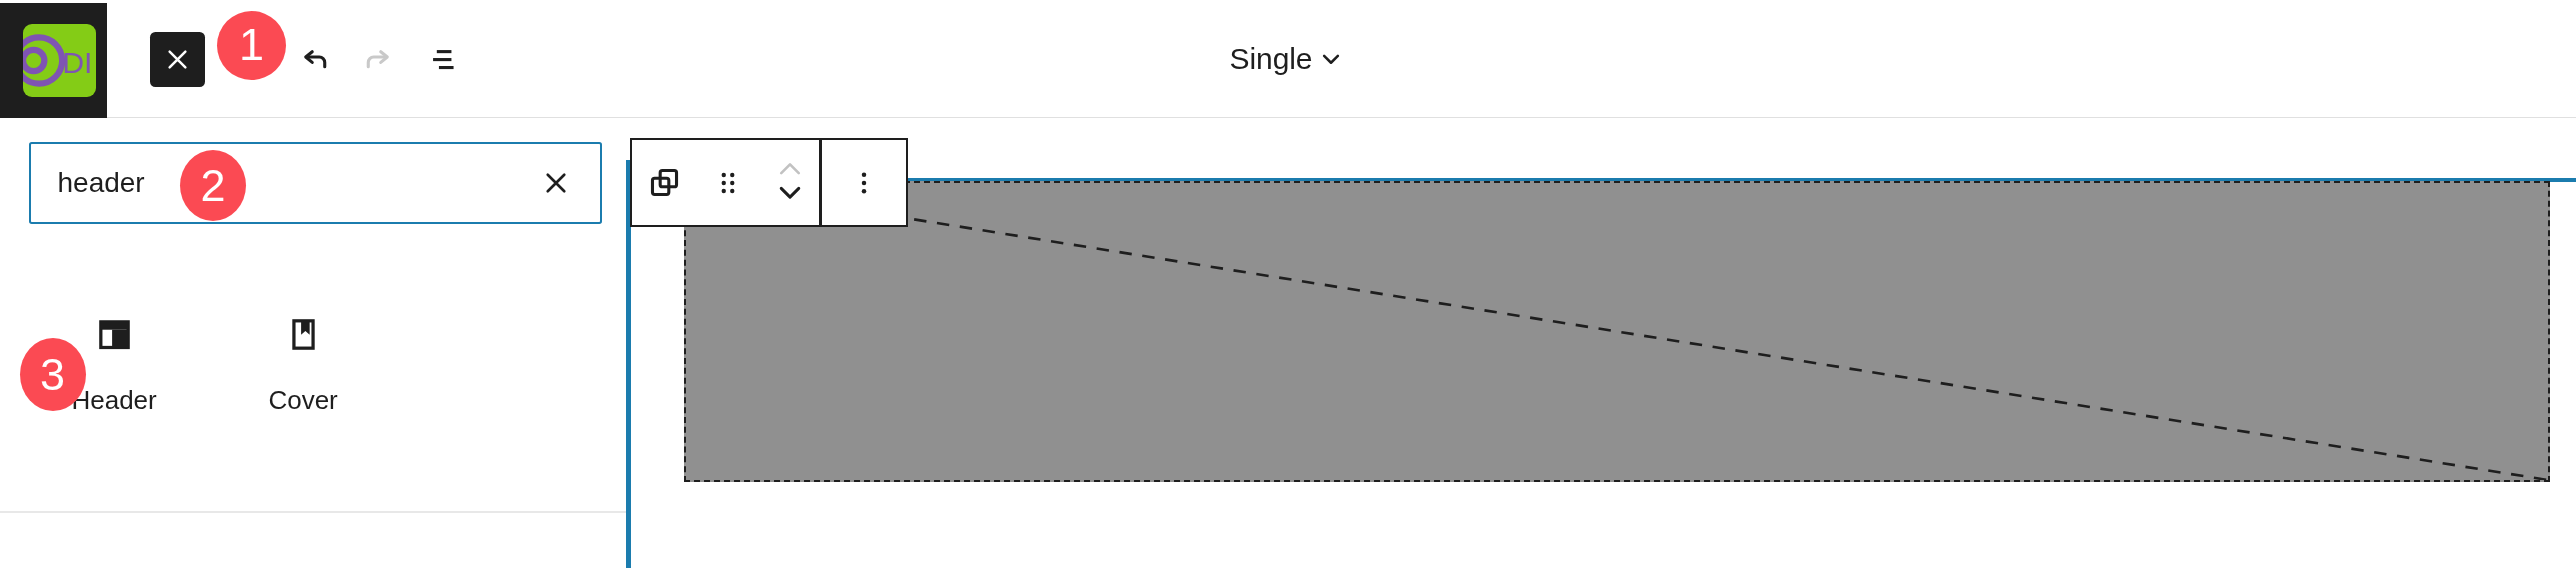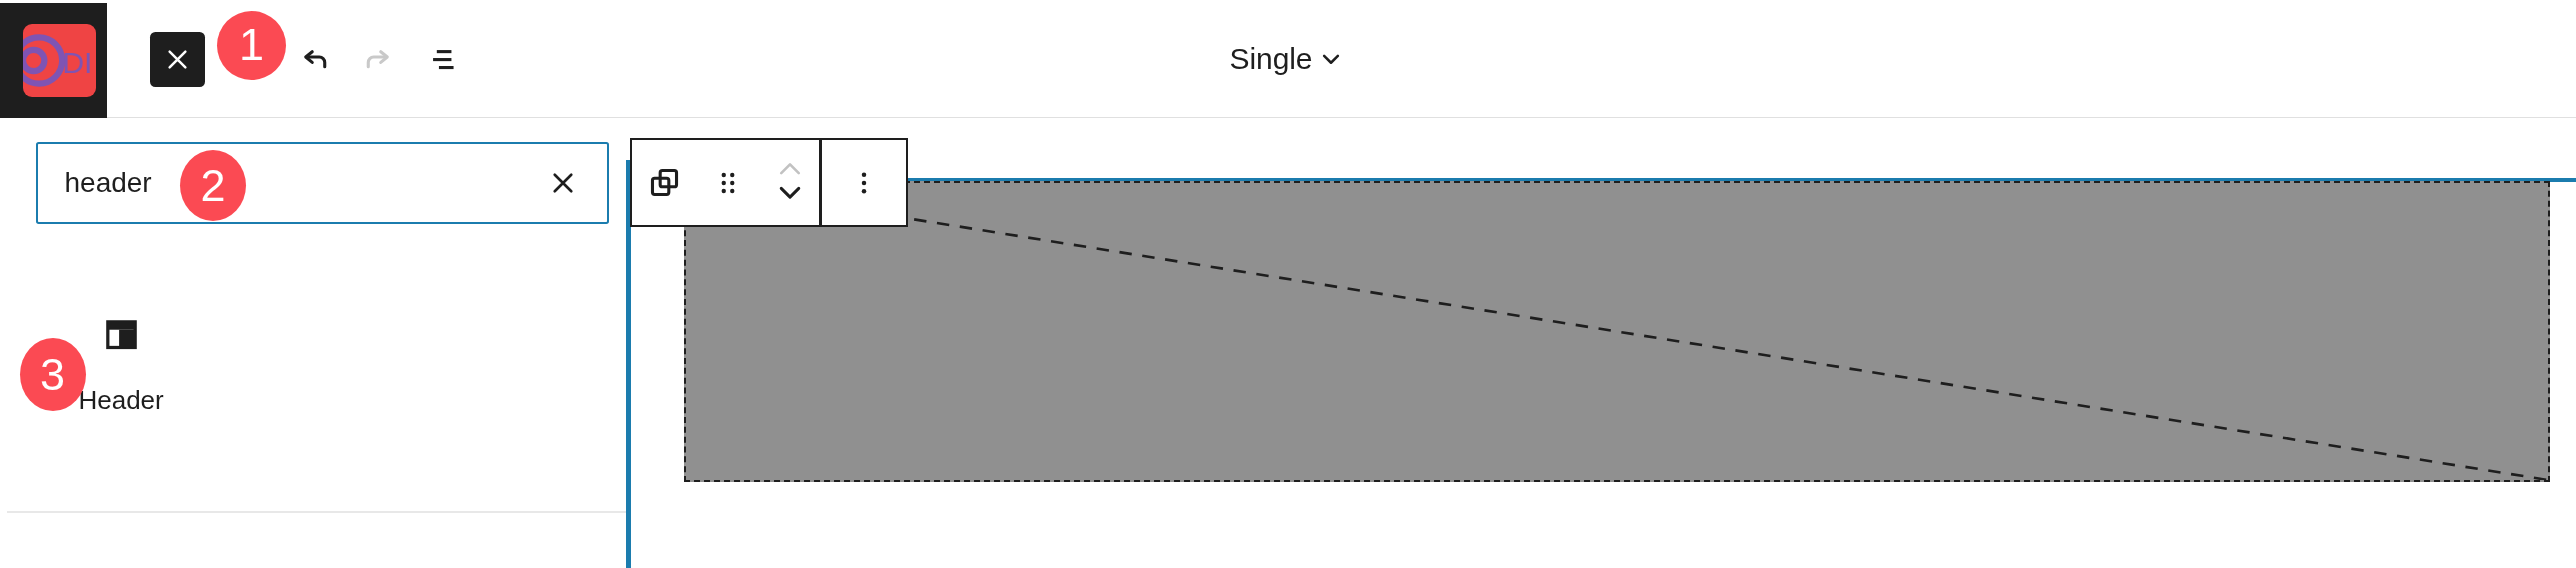--- a/index.html
+++ b/index.html
@@ -37,21 +37,21 @@
     width: 107px;
     height: 115px;
     background: #1e1e1e;
     display: flex;
     align-items: center;
     justify-content: center;
   }
   .site-logo {
     width: 73px;
     height: 73px;
-    background: #ef4444;
+    background: #84cc16;
     border-radius: 9px;
     overflow: hidden;
     display: flex;
     align-items: center;
     justify-content: center;
     margin-left: 12.5px;
   }
   .site-logo svg { display:block; }
 
   .close-btn {
@@ -100,21 +100,21 @@
   }
   .doc-title .label {
     font-size: 30px;
     color: #1e1e1e;
     letter-spacing: -0.1px;
   }
 
   
   .inserter {
     position: absolute;
-    left: 7px; top: 119px;
+    left: 0; top: 119px;
     width: 628px;
     height: 449px;
     background: #ffffff;
     box-sizing: border-box;
   }
   .search-row {
     position: absolute;
     left: 28.5px; top: 23px;
     width: 573px;
     height: 82px;
@@ -350,20 +350,29 @@
         <span class="block-icon">
           <svg width="41" height="41" viewBox="0 0 24 24" aria-hidden="true">
             <rect x="4" y="4.6" width="16" height="15" fill="none" stroke="#1e1e1e" stroke-width="1.9"></rect>
             <rect x="4" y="4.6" width="16" height="4.6" fill="#1e1e1e"></rect>
             <rect x="10.6" y="9.2" width="9.4" height="10.4" fill="#1e1e1e"></rect>
           </svg>
         </span>
         <span class="block-label">Header</span>
       </div>
 
+      <div class="block-item">
+        <span class="block-icon">
+          <svg width="41" height="41" viewBox="0 0 24 24" aria-hidden="true">
+            <rect x="6.4" y="4" width="11.2" height="16" fill="none" stroke="#1e1e1e" stroke-width="1.9"></rect>
+            <path d="M10.6 4 L10.6 12.2 L13.1 10.0 L15.6 12.2 L15.6 4 Z" fill="#1e1e1e"></path>
+          </svg>
+        </span>
+        <span class="block-label">Cover</span>
+      </div>
 
     </div>
 
     <div class="inserter-divider"></div>
   </div>
 
   <div class="sidebar-right-border"></div>
 
   <div class="canvas">
     <div class="canvas-top-border"></div>

